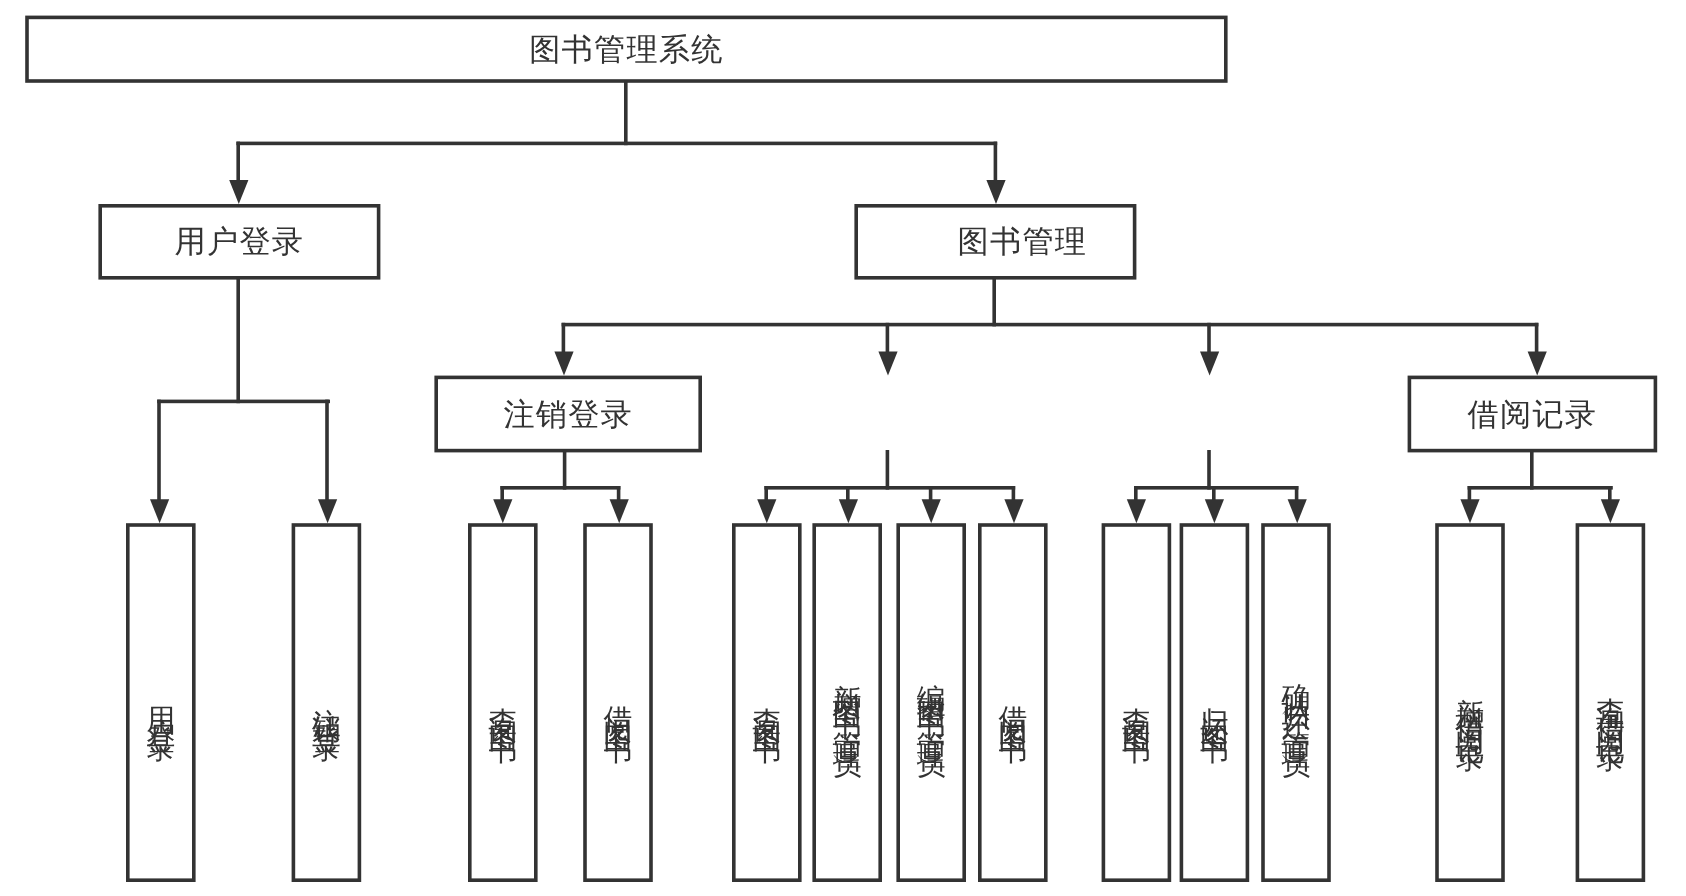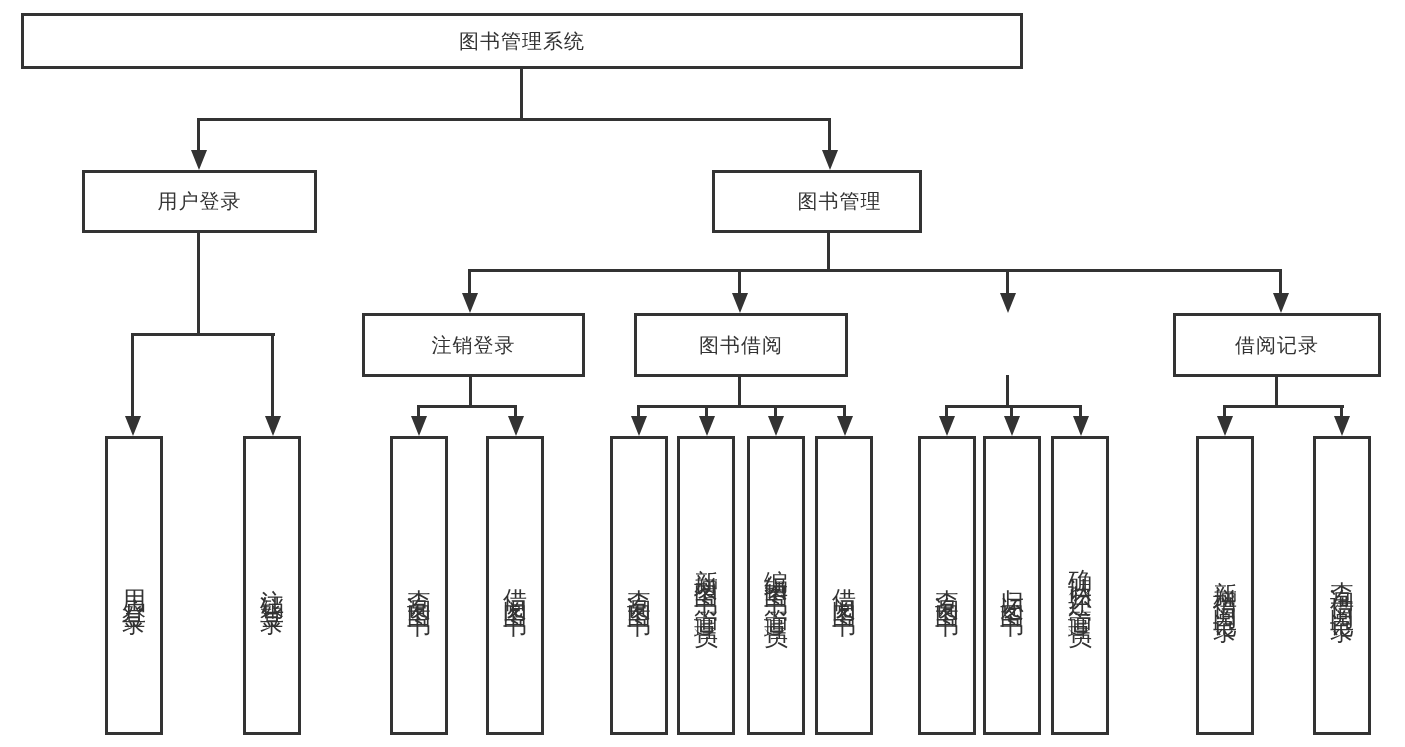--- a/index.html
+++ b/index.html
@@ -4,21 +4,21 @@
 <style>
   html,body{margin:0;padding:0;background:#fff;}
   #stage{
     position:relative;width:1405px;height:747px;background:#ffffff;overflow:hidden;
     font-family:"DejaVu Sans","Liberation Sans",sans-serif;color:#333333;
   }
   .box{
     position:absolute;box-sizing:border-box;border:3px solid #333333;background:#ffffff;
     display:flex;align-items:center;justify-content:center;text-align:center;
   }
-  .hlabel{font-size:20px;letter-spacing:1px;white-space:nowrap;}
+  .hlabel{font-size:26px;letter-spacing:1px;white-space:nowrap;}
   .leaf .vlabel{
     writing-mode:vertical-rl;text-orientation:mixed;
     font-size:24px;letter-spacing:8px;line-height:1;white-space:nowrap;
   }
   .line{position:absolute;background:#333333;}
   .arrow{
     position:absolute;width:0;height:0;
     border-left:8px solid transparent;border-right:8px solid transparent;
     border-top:20px solid #333333;
   }
@@ -32,29 +32,26 @@
 
 <div id="stage">
 
   <div class="box" style="left:21px;top:13px;width:1002px;height:56px;">
     <span class="hlabel">图书管理系统</span>
   </div>
 
   <div class="box" style="left:82px;top:170px;width:235px;height:63px;">
     <span class="hlabel">用户登录</span>
   </div>
-  <div class="box" style="left:712px;top:170px;width:210px;height:63px;padding-left:45px;">
+  <div class="box" style="left:712px;top:170px;width:235px;height:63px;padding-left:45px;">
     <span class="hlabel">图书管理</span>
   </div>
 
   <div class="box" style="left:362px;top:313px;width:223px;height:64px;">
     <span class="hlabel">注销登录</span>
-  </div>
-  <div class="box" style="left:634px;top:313px;width:214px;height:64px;">
-    <span class="hlabel">图书借阅</span>
   </div>
   <div class="box" style="left:1173px;top:313px;width:208px;height:64px;">
     <span class="hlabel">借阅记录</span>
   </div>
 
   <div class="box leaf" style="left:105px;top:436px;width:58px;height:299px;">
     <span class="vlabel">用户登录</span>
   </div>
   <div class="box leaf" style="left:243px;top:436px;width:58px;height:299px;">
     <span class="vlabel">注销登录</span>

